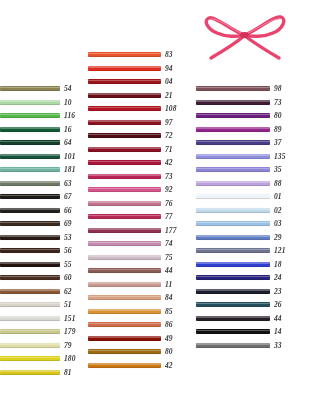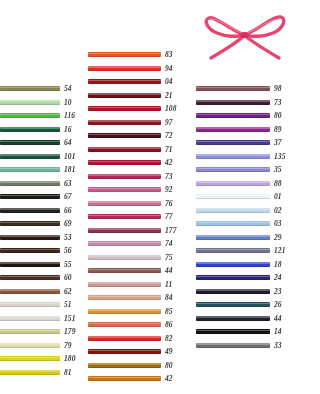--- a/index.html
+++ b/index.html
@@ -257,24 +257,20 @@
       </div>
       <div class="swatch-row">
         <div class="ribbon" style="background: rgb(217, 146, 50);"></div>
         <span class="code">85</span>
       </div>
       <div class="swatch-row">
         <div class="ribbon" style="background: rgb(207, 110, 74);"></div>
         <span class="code">86</span>
       </div>
       <div class="swatch-row">
-        <div class="ribbon" style="background: rgb(207, 43, 32);"></div>
-        <span class="code">82</span>
-      </div>
-      <div class="swatch-row">
         <div class="ribbon" style="background: rgb(138, 17, 8);"></div>
         <span class="code">49</span>
       </div>
       <div class="swatch-row">
         <div class="ribbon" style="background: rgb(156, 106, 18);"></div>
         <span class="code">80</span>
       </div>
       <div class="swatch-row">
         <div class="ribbon" style="background: rgb(203, 118, 18);"></div>
         <span class="code">42</span>

